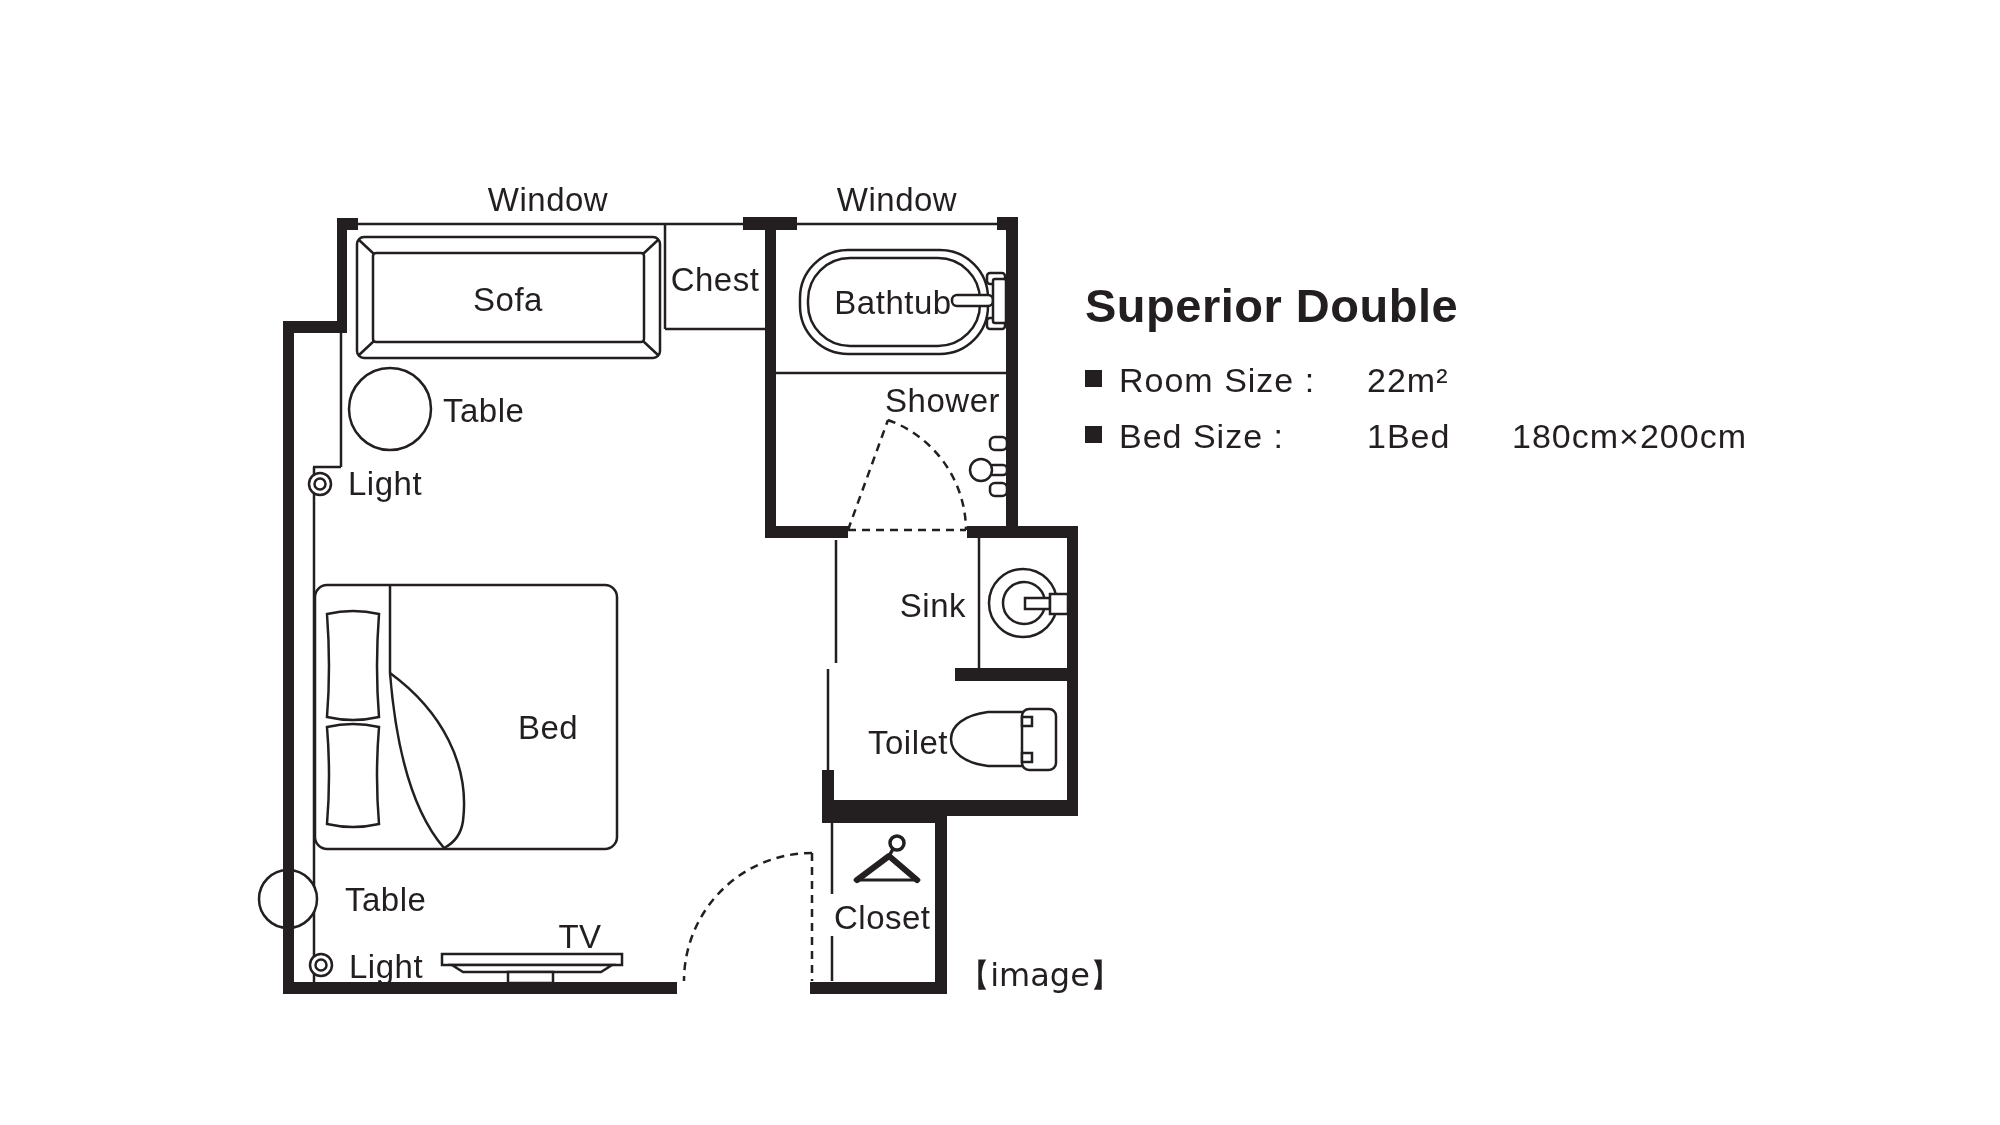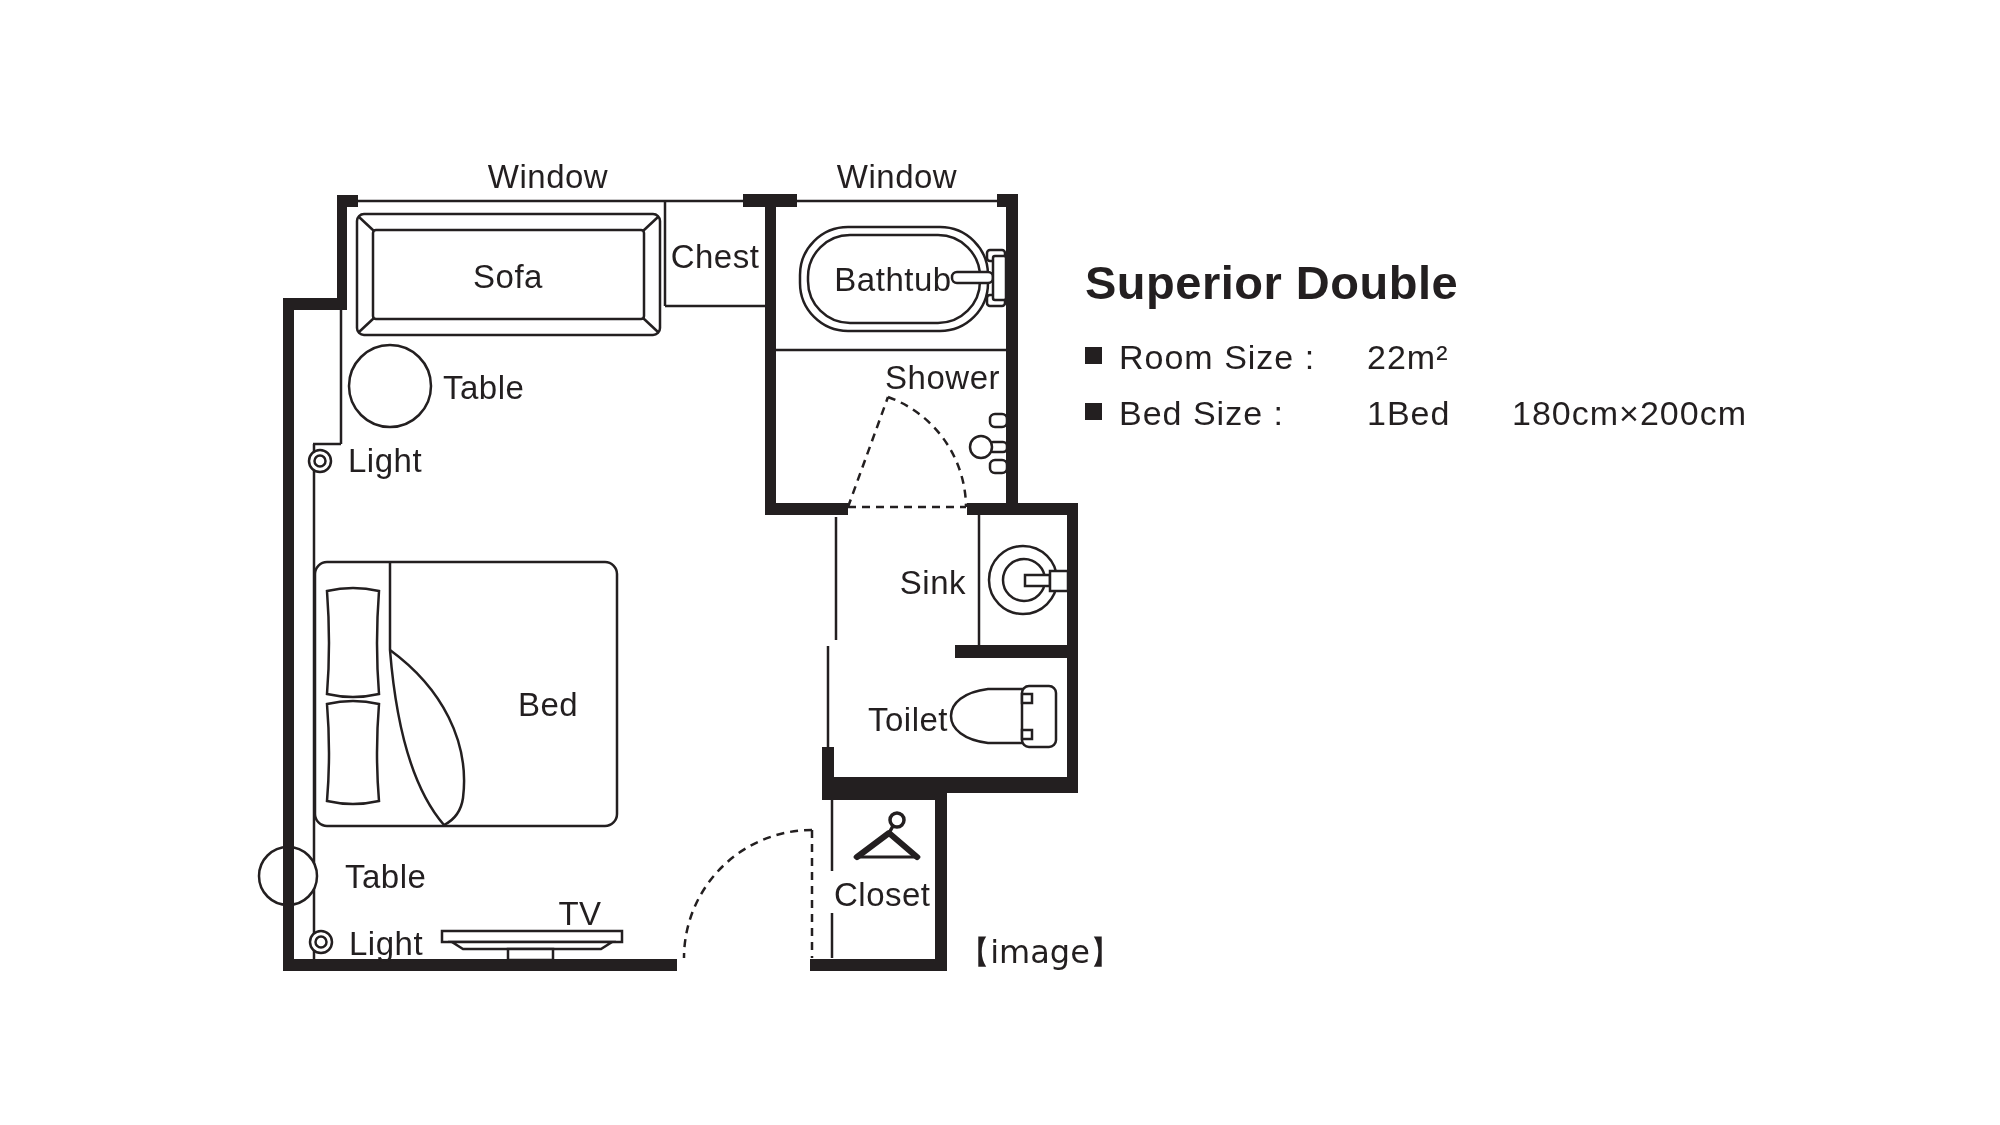--- a/index.html
+++ b/index.html
@@ -1,16 +1,16 @@
 <!DOCTYPE html>
 <html><head>
 <meta charset="utf-8">
 <style>
   html,body{margin:0;padding:0;background:#ffffff;}
-  .stage{position:relative;width:2000px;height:988px;background:#ffffff;overflow:hidden;}
+  .stage{position:relative;width:2000px;height:988px;background:#ffffff;overflow:hidden;margin-top:23px;}
   svg{display:block;}
   .lbl{font-family:"Liberation Sans","DejaVu Sans",sans-serif;font-size:33px;fill:#231f20;letter-spacing:0.5px;}
   .lbl-cap{font-family:"DejaVu Sans","Liberation Sans",sans-serif;font-size:32px;fill:#231f20;}
   .title{font-family:"Liberation Sans","DejaVu Sans",sans-serif;font-size:47px;font-weight:bold;fill:#231f20;letter-spacing:0.5px;}
   .spec{font-family:"Liberation Sans","DejaVu Sans",sans-serif;font-size:34px;fill:#231f20;letter-spacing:1px;}
   .thin{stroke:#231f20;stroke-width:2.5;fill:none;}
   .furn{stroke:#231f20;stroke-width:2.5;fill:#ffffff;}
   .furn-nf{stroke:#231f20;stroke-width:2.5;fill:none;}
   .dash{stroke:#231f20;stroke-width:2.5;fill:none;stroke-dasharray:8 6;}
   .wall{fill:#231f20;stroke:none;}

